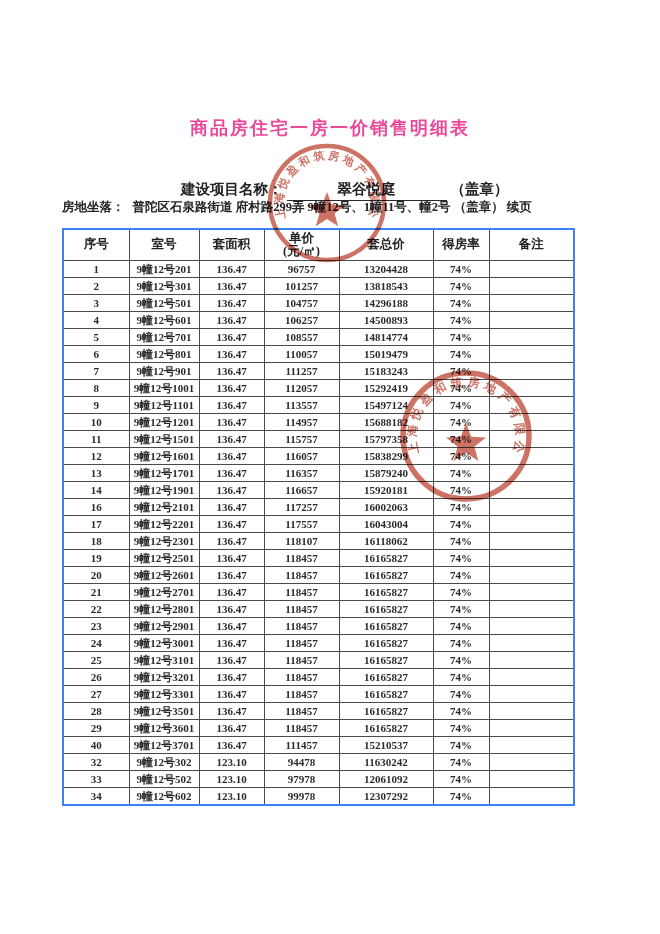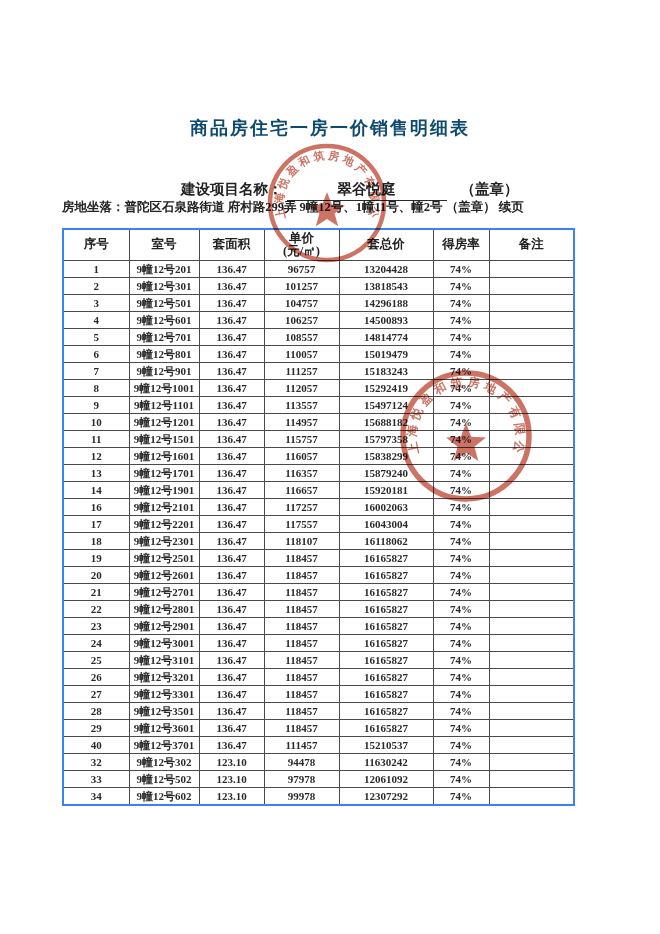--- a/index.html
+++ b/index.html
@@ -3,36 +3,36 @@
 <meta charset="utf-8">
 <style>
   html,body{margin:0;padding:0;}
   body{
     width:660px;height:934px;background:#ffffff;position:relative;overflow:hidden;
     font-family:"Liberation Serif","DejaVu Serif",serif;color:#262626;
   }
   .page{position:absolute;inset:0;}
   .doc-title{
     position:absolute;left:0;top:116px;width:660px;text-align:center;
-    font-size:18px;font-weight:bold;letter-spacing:2px;color:#0c4a6e;
+    font-size:18px;font-weight:bold;letter-spacing:2px;color:#ec4899;
   }
   .project-line{
     position:absolute;left:181px;top:168px;font-size:14.5px;font-weight:bold;
     white-space:nowrap;color:#222;
   }
   .project-name{
     display:inline-block;min-width:148px;text-align:center;
     border-bottom:1.5px solid #2a2a2a;padding:0 6px 1px 6px;margin:12px 4px;
   }
-  .seal-note{margin-left:10px;}
+  .seal-note{margin-left:0;}
   .location-line{
     position:absolute;left:62px;top:199px;width:560px;font-size:12.5px;
     font-weight:bold;white-space:nowrap;color:#222;
   }
-  .location-label{margin-right:0;}
+  .location-label{margin-right:8px;}
   table.price-table{
     position:absolute;left:62px;top:228px;width:511px;
     border-collapse:collapse;table-layout:fixed;
     border:2px solid #3b82f6;
   }
   table.price-table th, table.price-table td{
     border:1px solid #4a4a4a;text-align:center;vertical-align:middle;
     overflow:hidden;white-space:nowrap;
   }
   table.price-table th{

